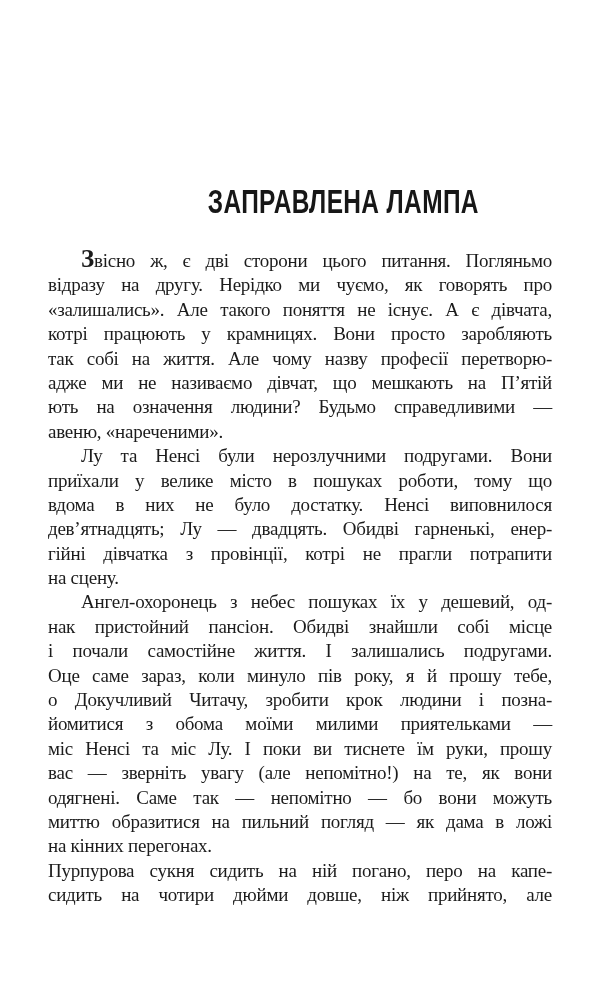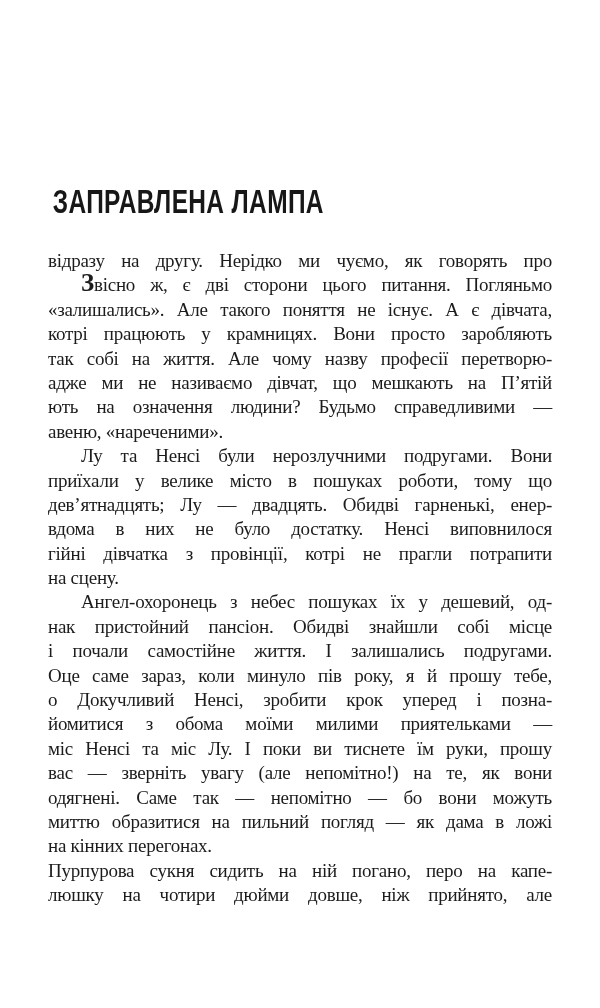--- a/index.html
+++ b/index.html
@@ -14,21 +14,21 @@
     background: #ffffff;
     overflow: hidden;
     font-family: "Liberation Serif", serif;
     color: #1c1c1c;
   }
   .title {
     position: absolute;
     top: 184px;
     left: 0;
     width: 532px;
-    text-align: left;
+    text-align: right;
     white-space: nowrap;
   }
   .title-inner {
     display: inline-block;
     font-family: "Liberation Sans", sans-serif;
     font-weight: 700;
     font-size: 34px;
     line-height: 34px;
     letter-spacing: 0.5px;
     color: #171717;
@@ -63,41 +63,41 @@
   }
 </style>
 </head>
 <body>
 
 <div class="page">
   <div class="title">
     <span class="title-inner">ЗАПРАВЛЕНА ЛАМПА</span>
   </div>
   <div class="text-block">
+      <div class="line indent"><span class="initial">З</span>вісно ж, є дві сторони цього питання. Погляньмо</div>
       <div class="line">відразу на другу. Нерідко ми чуємо, як говорять про</div>
-      <div class="line indent"><span class="initial">З</span>вісно ж, є дві сторони цього питання. Погляньмо</div>
       <div class="line">«залишались». Але такого поняття не існує. А є дівчата,</div>
       <div class="line">котрі працюють у крамницях. Вони просто заробляють</div>
       <div class="line">так собі на життя. Але чому назву професії перетворю-</div>
       <div class="line">адже ми не називаємо дівчат, що мешкають на П’ятій</div>
       <div class="line">ють на означення людини? Будьмо справедливими —</div>
       <div class="line endline">авеню, «нареченими».</div>
       <div class="line indent">Лу та Ненсі були нерозлучними подругами. Вони</div>
       <div class="line">приїхали у велике місто в пошуках роботи, тому що</div>
+      <div class="line">вдома в них не було достатку. Ненсі виповнилося</div>
       <div class="line">дев’ятнадцять; Лу — двадцять. Обидві гарненькі, енер-</div>
-      <div class="line">вдома в них не було достатку. Ненсі виповнилося</div>
       <div class="line">гійні дівчатка з провінції, котрі не прагли потрапити</div>
       <div class="line endline">на сцену.</div>
       <div class="line indent">Ангел-охоронець з небес пошуках їх у дешевий, од-</div>
       <div class="line">нак пристойний пансіон. Обидві знайшли собі місце</div>
       <div class="line">і почали самостійне життя. І залишались подругами.</div>
       <div class="line">Оце саме зараз, коли минуло пів року, я й прошу тебе,</div>
-      <div class="line">о Докучливий Ненсі, зробити крок уперед і позна-</div>
+      <div class="line">о Докучливий Читачу, зробити крок людини і позна-</div>
       <div class="line">йомитися з обома моїми милими приятельками —</div>
       <div class="line">міс Ненсі та міс Лу. І поки ви тиснете їм руки, прошу</div>
       <div class="line">вас — зверніть увагу (але непомітно!) на те, як вони</div>
       <div class="line">одягнені. Саме так — непомітно — бо вони можуть</div>
       <div class="line">миттю образитися на пильний погляд — як дама в ложі</div>
       <div class="line endline">на кінних перегонах.</div>
       <div class="line">Пурпурова сукня сидить на ній погано, перо на капе-</div>
-      <div class="line">люшку на чотири дюйми довше, ніж прийнято, але</div>
+      <div class="line">сидить на чотири дюйми довше, ніж прийнято, але</div>
     </div>
 </div>
 
 </body></html>

